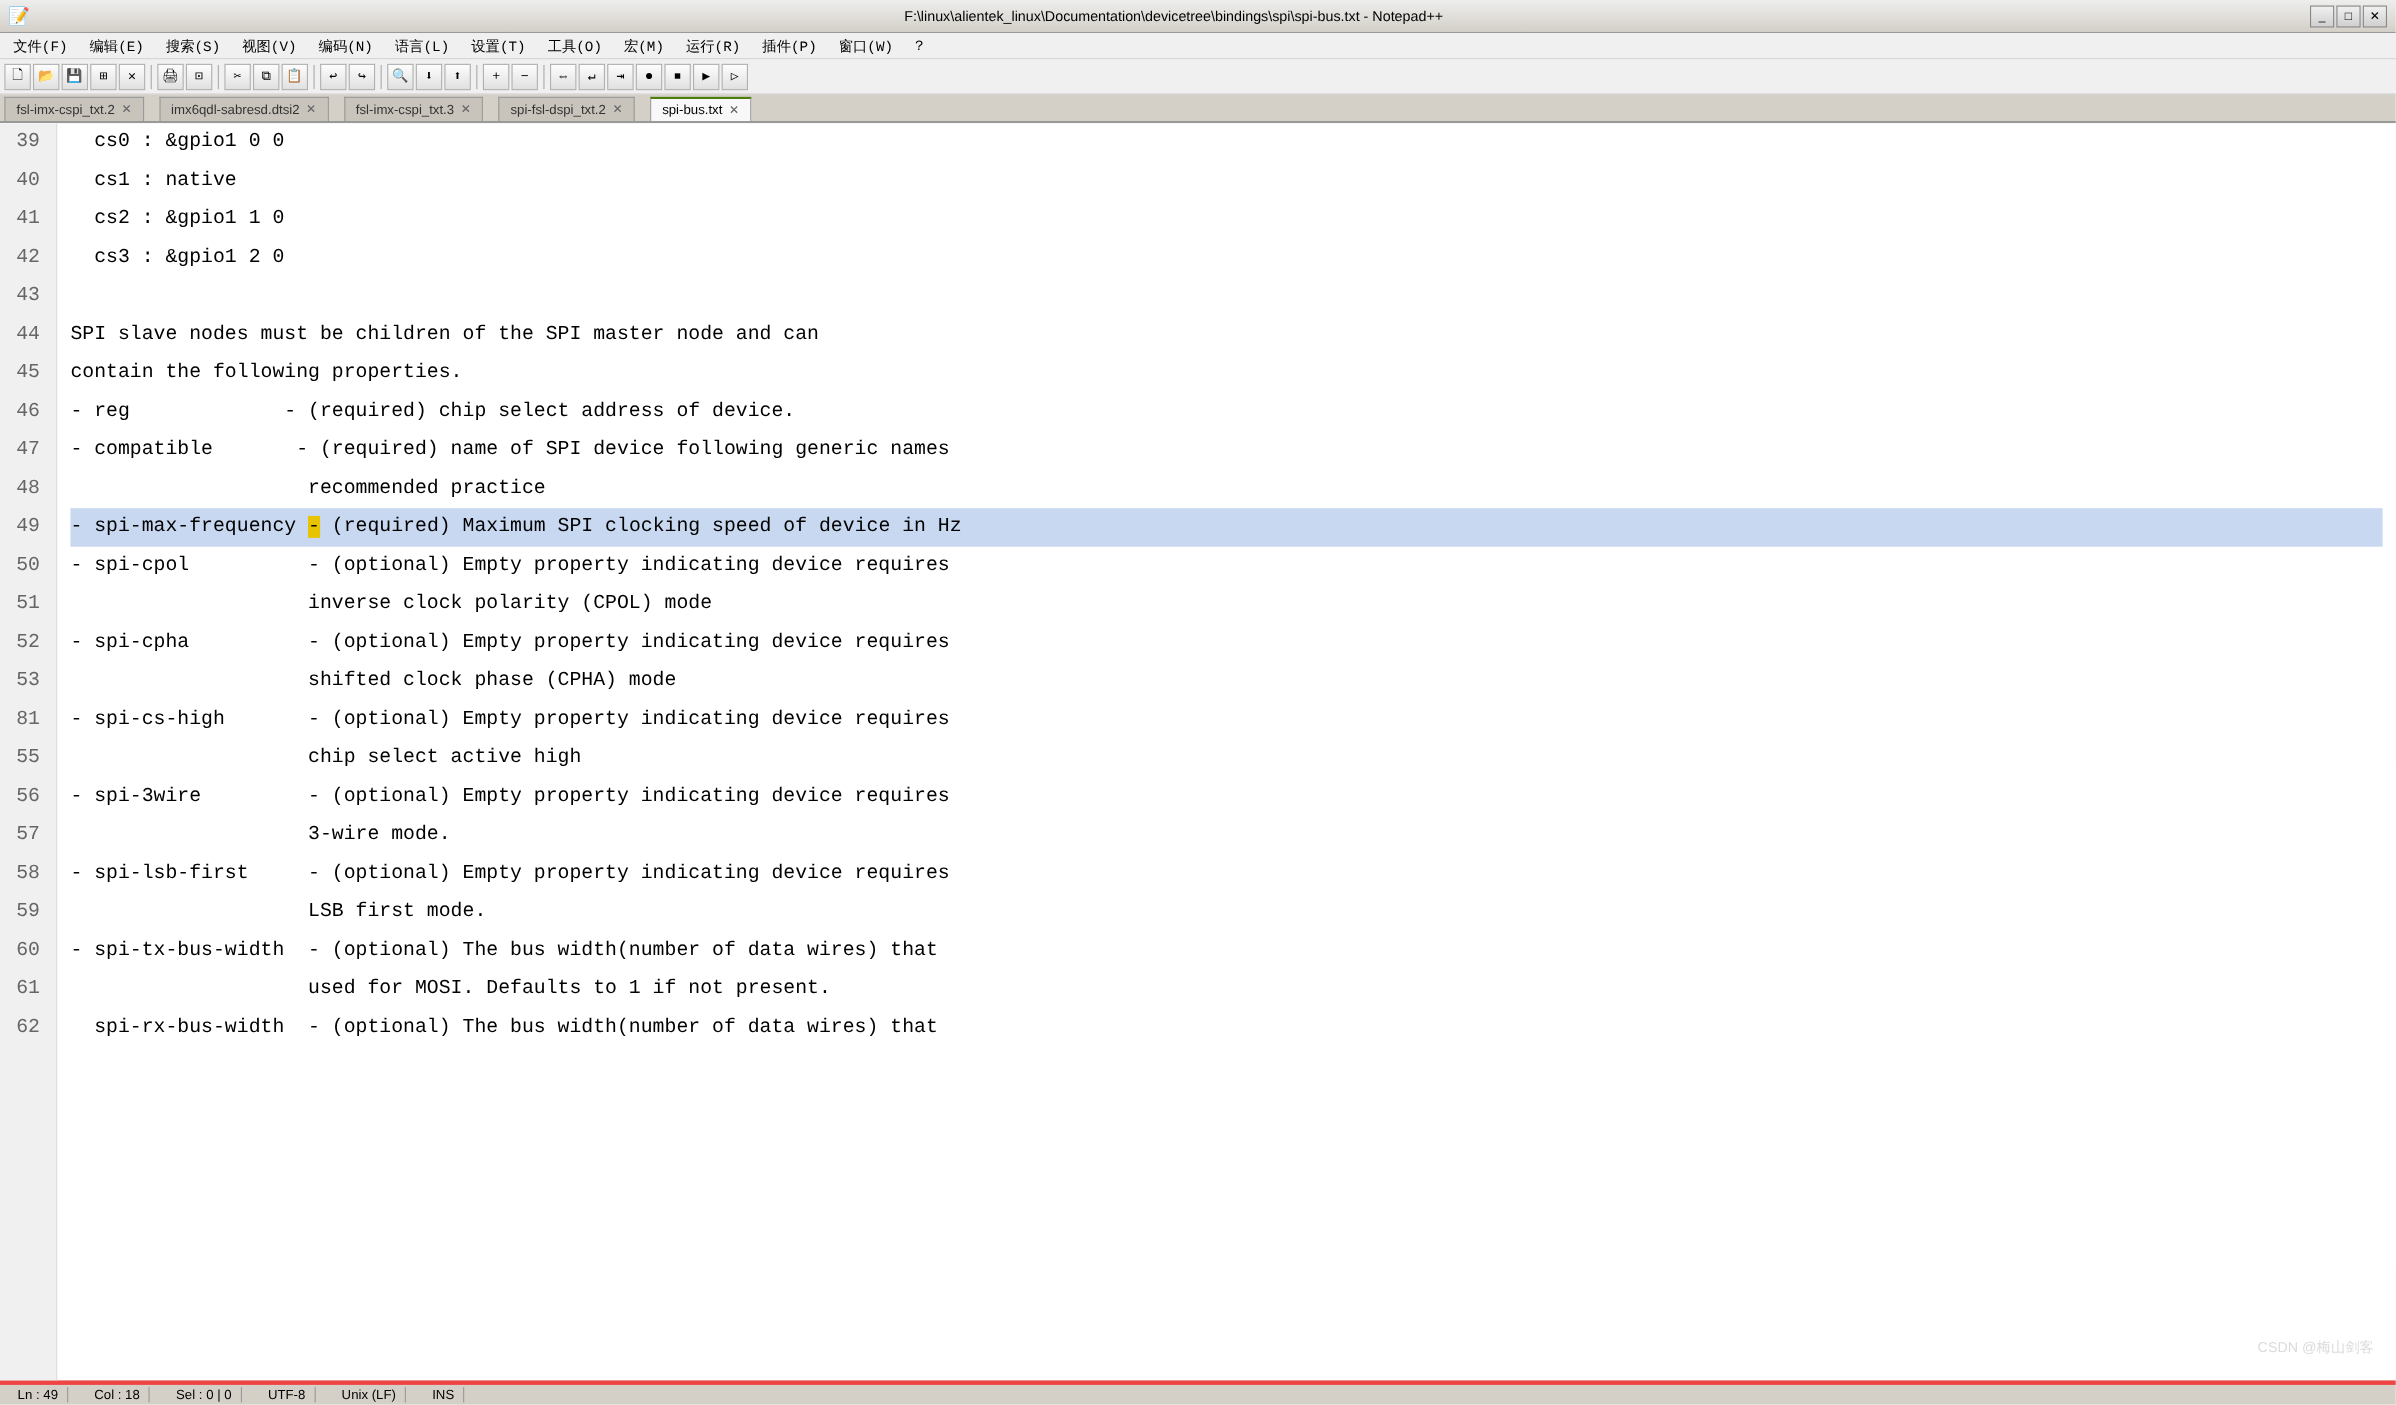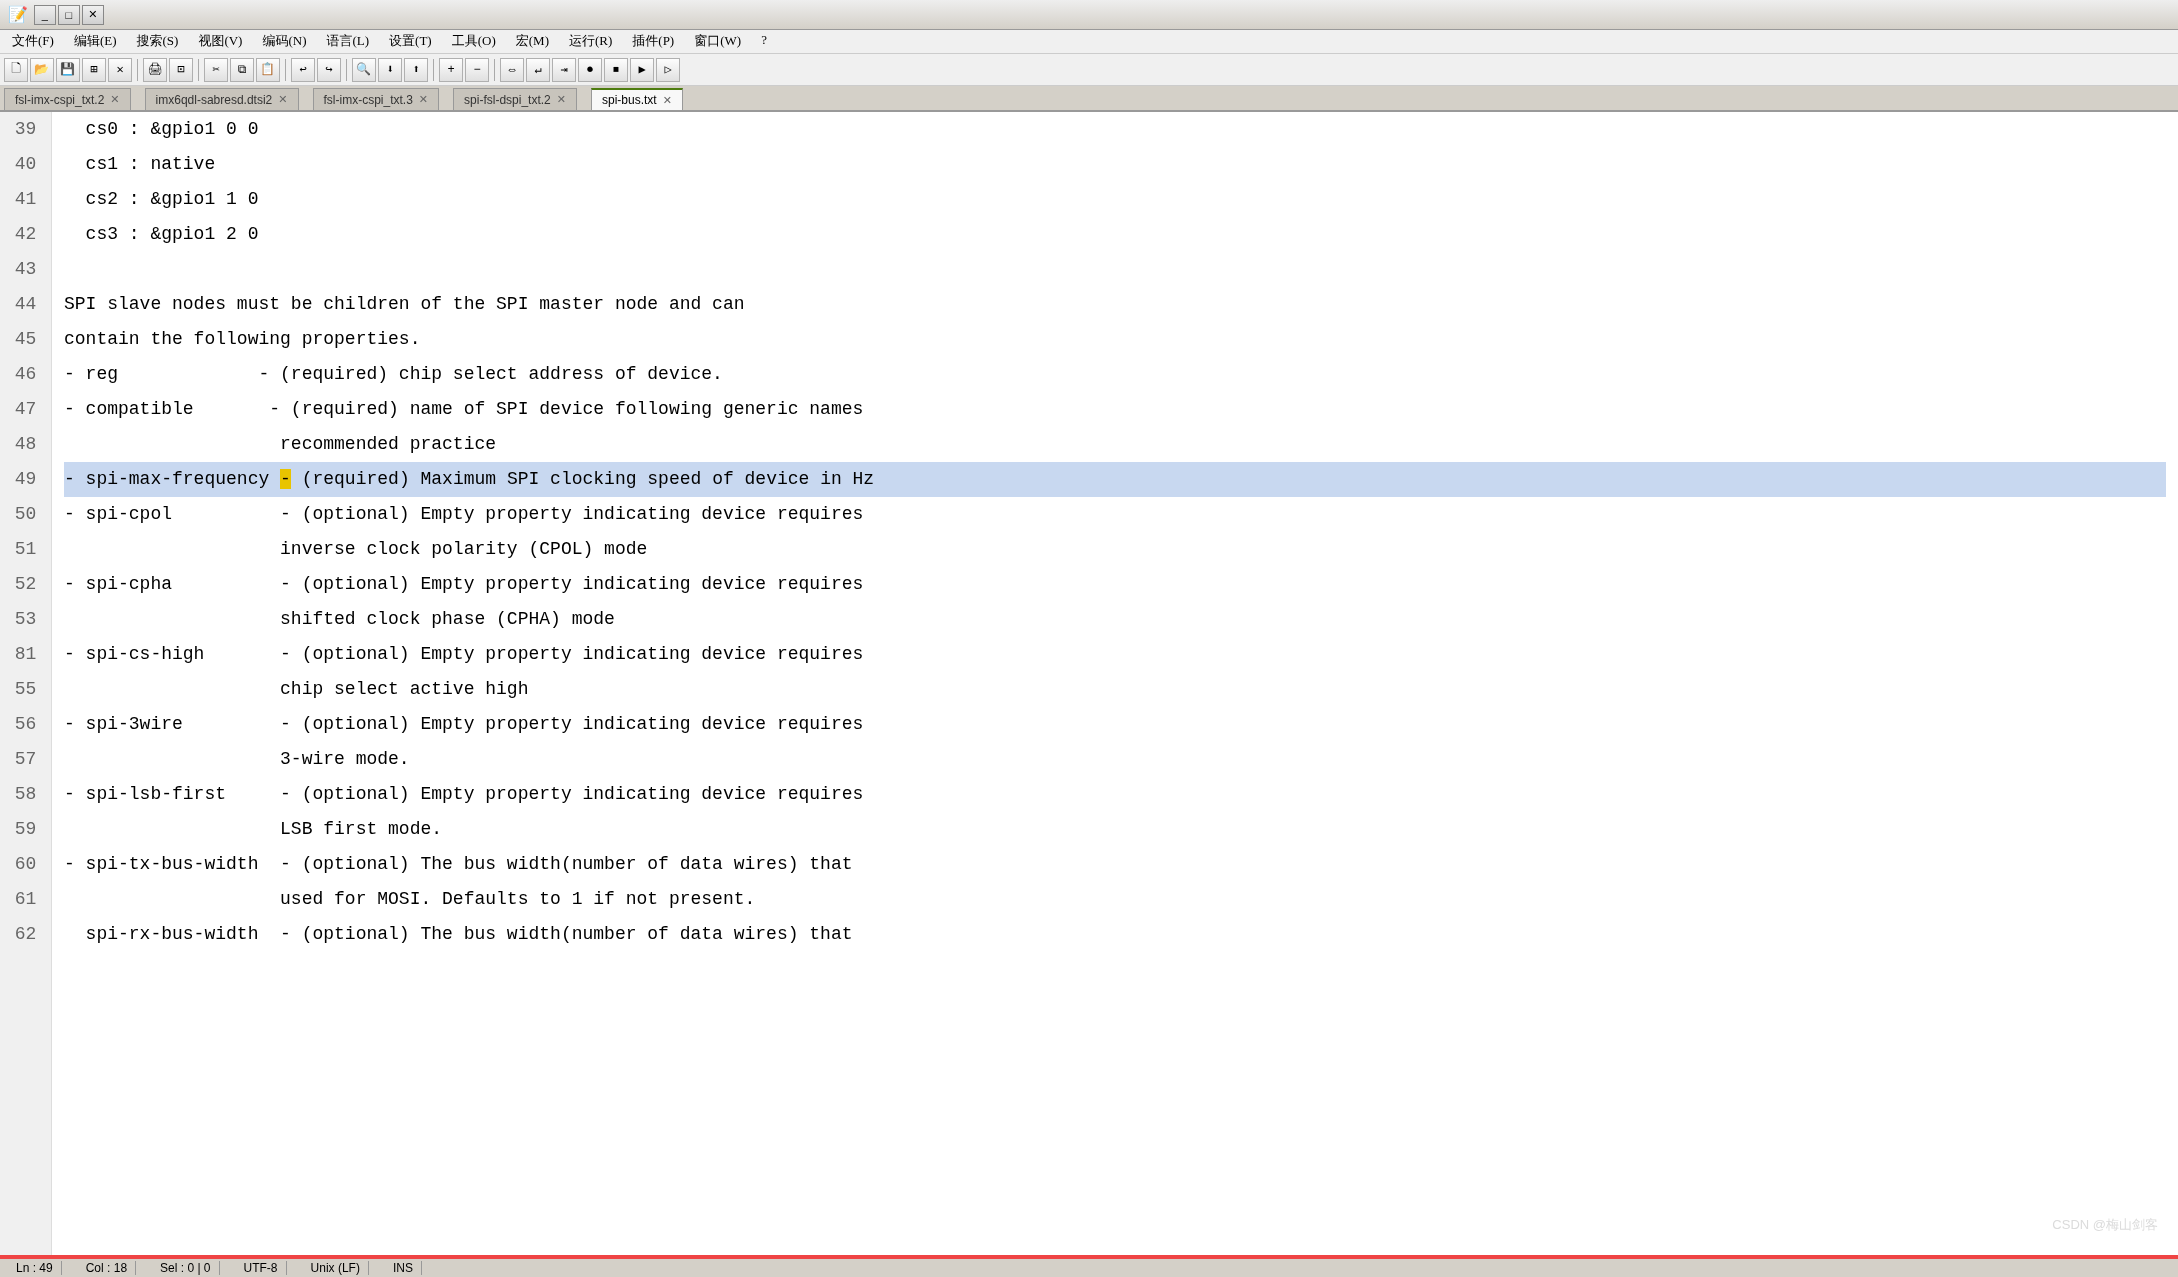--- a/index.html
+++ b/index.html
@@ -42,24 +42,24 @@
       align-items: center;
       justify-content: center;
       font-size: 11px;
     }
 
     
     .menu-bar {
       background: #f0f0f0;
       height: 24px;
       display: flex;
-      align-items: flex-start;
+      align-items: center;
       padding: 0 4px;
       border-bottom: 1px solid #ccc;
-      font-family: Liberation Serif, serif;
+      font-family: Liberation Mono, monospace;
       font-size: 13px;
       gap: 4px;
     }
     .menu-item {
       padding: 2px 8px;
       cursor: pointer;
     }
 
     
     .toolbar {
@@ -182,20 +182,21 @@
     .status-section {
       padding: 0 8px;
       border-right: 1px solid #999;
     }
   </style>
 </head>
 <body>
 
 <div class="title-bar">
   <span style="font-size:16px; margin-right:6px;">📝</span>
+  <span class="title-bar-text">F:\linux\alientek_linux\Documentation\devicetree\bindings\spi\spi-bus.txt - Notepad++</span>
   <div class="title-bar-buttons">
     <div class="title-btn">_</div>
     <div class="title-btn">□</div>
     <div class="title-btn">✕</div>
   </div>
 </div>
 
 <div class="menu-bar">
   <span class="menu-item">文件(F)</span>
   <span class="menu-item">编辑(E)</span>

